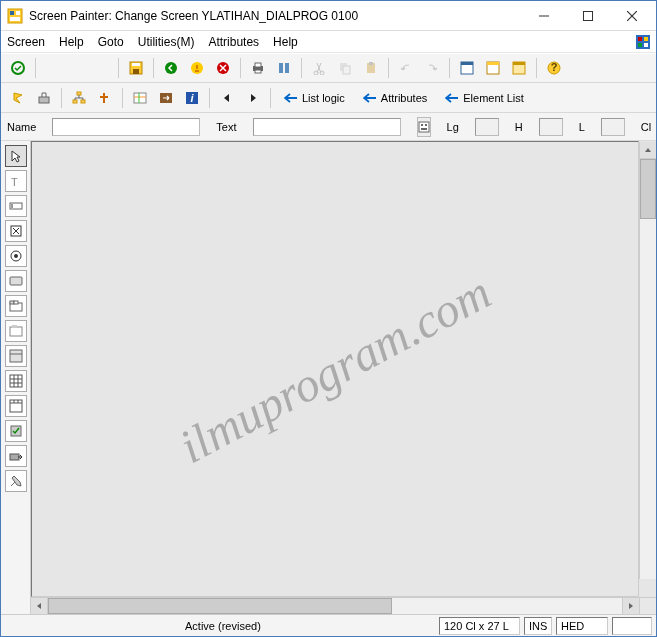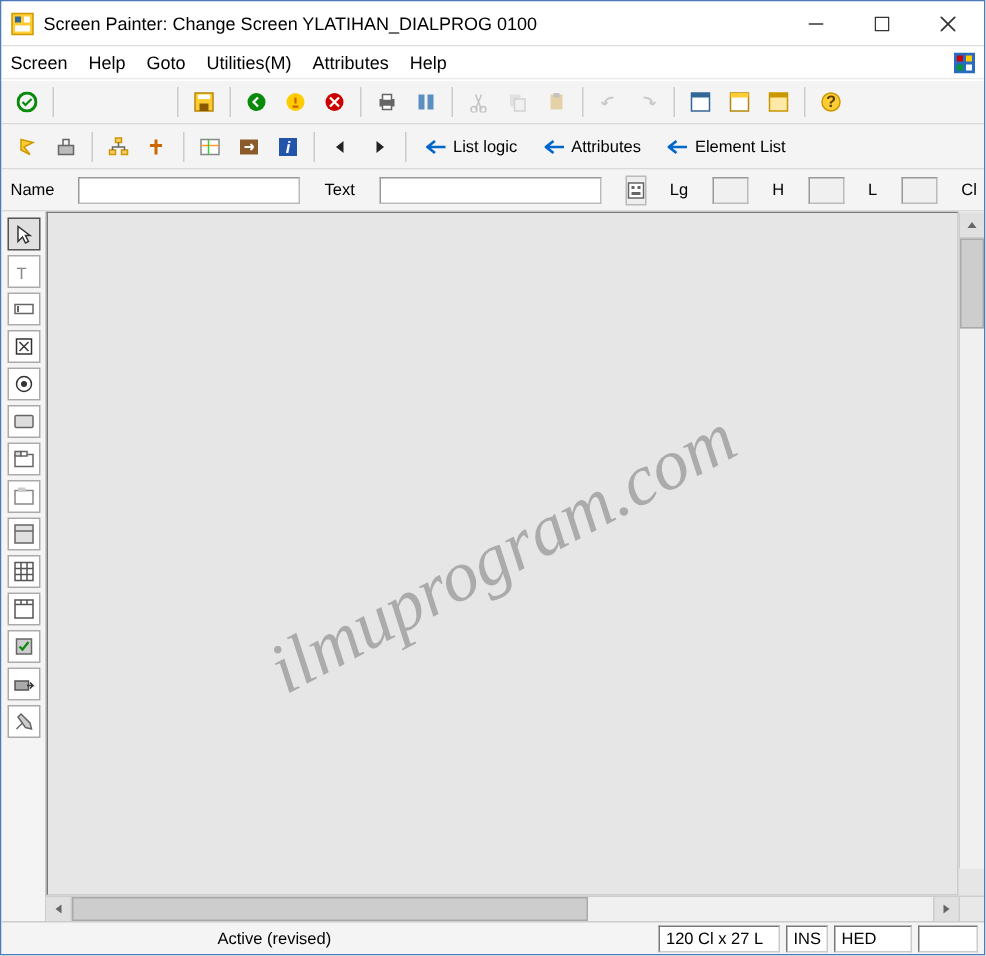--- a/index.html
+++ b/index.html
@@ -43,21 +43,21 @@
 .hscroll .arrow { width: 17px; background: #e0e0e0; display: flex; align-items: center; justify-content: center; border-right: 1px solid #ccc; }
 .hscroll .track { flex: 1; display: flex; }
 .hscroll .thumb-h { width: 60%; height: 100%; background: #cdcdcd; border: 1px solid #aaa; }
 .hscroll .corner { width: 17px; background: #e8e8e8; border-left: 1px solid #ccc; }
 
 .watermark { position: absolute; top: 50%; left: 50%; transform: translate(-50%, -50%) rotate(-28deg); font-size: 48px; font-style: italic; color: rgba(60,60,60,0.35); white-space: nowrap; pointer-events: none; font-family: Georgia, serif; }
 
 .statusbar { height: 22px; display: flex; align-items: center; padding: 0 4px; gap: 4px; background: #f4f4f4; border-top: 1px solid #ccc; }
 .statusbar .spacer { flex: 1; }
 .statusbar .cell { height: 18px; border: 1px inset #ccc; padding: 0 4px; display: flex; align-items: center; background: #fff; font-size: 11px; }
-.statusbar .label { font-size: 11px; padding-left: 6px; }
+.statusbar .label { font-size: 11px; padding-left: 6px; margin-left: 40px; }
 
 svg { display: block; }
 .blue-arrow { color: #0066cc; }
 </style>
 </head>
 <body>
 
 <div class="window">
 
   <div class="titlebar">

